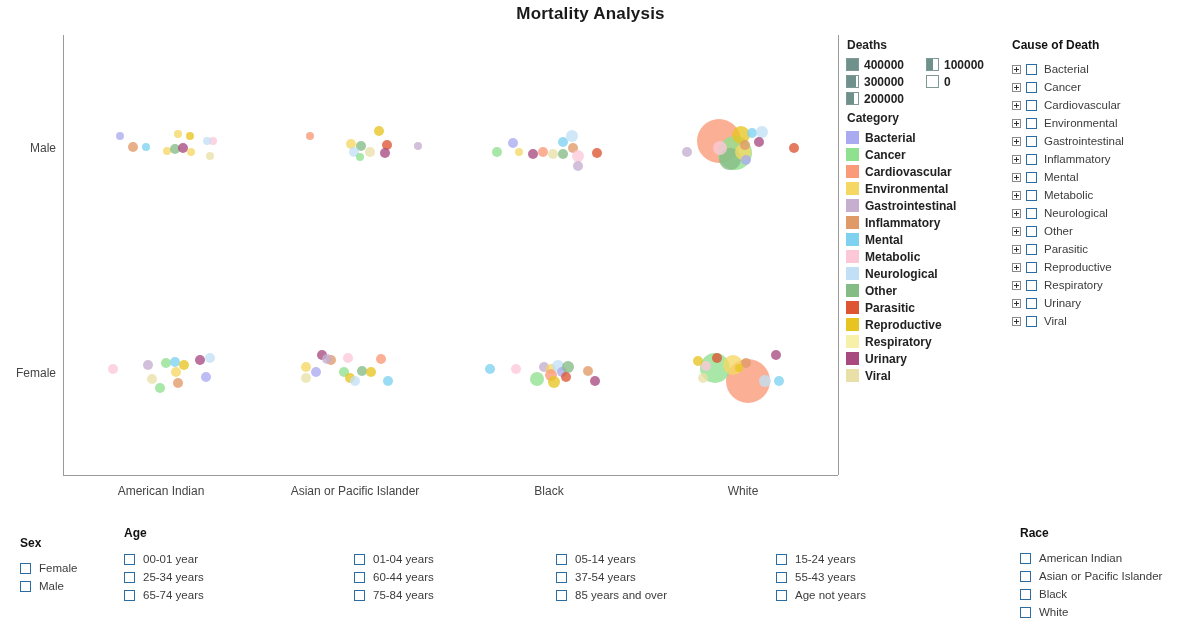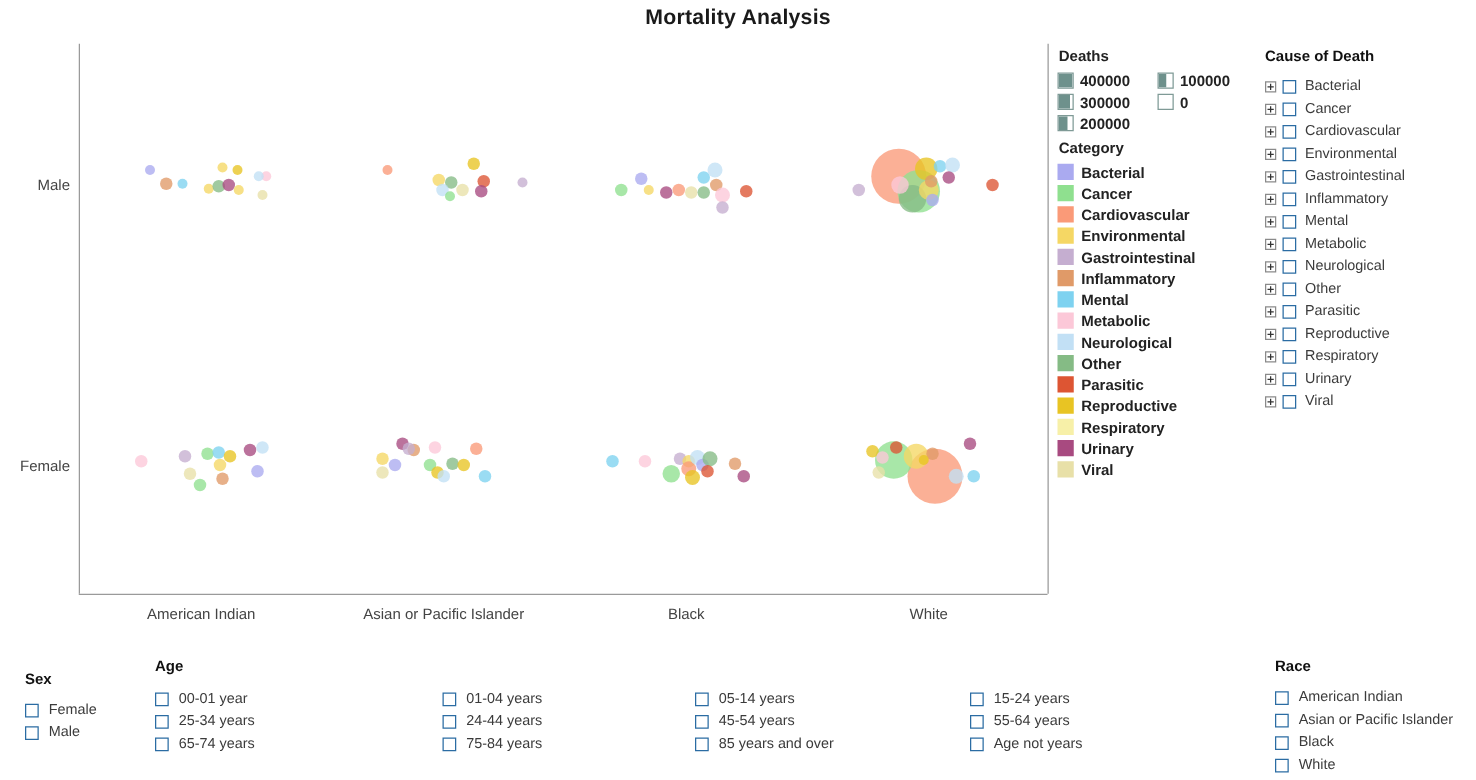--- a/index.html
+++ b/index.html
@@ -399,53 +399,53 @@
       </div>
     </div>
   <div class="f-col" style="left:354px;top:30px;">
       <div id="age-c1">
         <div class="f-row">
           <span class="f-chk"></span>
           <span class="f-txt">01-04 years</span>
         </div>
         <div class="f-row">
           <span class="f-chk"></span>
-          <span class="f-txt">24-44 years</span>
+          <span class="f-txt">60-44 years</span>
         </div>
         <div class="f-row">
           <span class="f-chk"></span>
           <span class="f-txt">75-84 years</span>
         </div>
       </div>
     </div>
   <div class="f-col" style="left:556px;top:30px;">
       <div id="age-c2">
         <div class="f-row">
           <span class="f-chk"></span>
           <span class="f-txt">05-14 years</span>
         </div>
         <div class="f-row">
           <span class="f-chk"></span>
-          <span class="f-txt">45-54 years</span>
+          <span class="f-txt">37-54 years</span>
         </div>
         <div class="f-row">
           <span class="f-chk"></span>
           <span class="f-txt">85 years and over</span>
         </div>
       </div>
     </div>
   <div class="f-col" style="left:776px;top:30px;">
       <div id="age-c3">
         <div class="f-row">
           <span class="f-chk"></span>
           <span class="f-txt">15-24 years</span>
         </div>
         <div class="f-row">
           <span class="f-chk"></span>
-          <span class="f-txt">55-64 years</span>
+          <span class="f-txt">55-43 years</span>
         </div>
         <div class="f-row">
           <span class="f-chk"></span>
           <span class="f-txt">Age not years</span>
         </div>
       </div>
     </div>
 
   <div class="f-col" style="left:1020px;top:6px;">
     <div class="f-title">Race</div>

